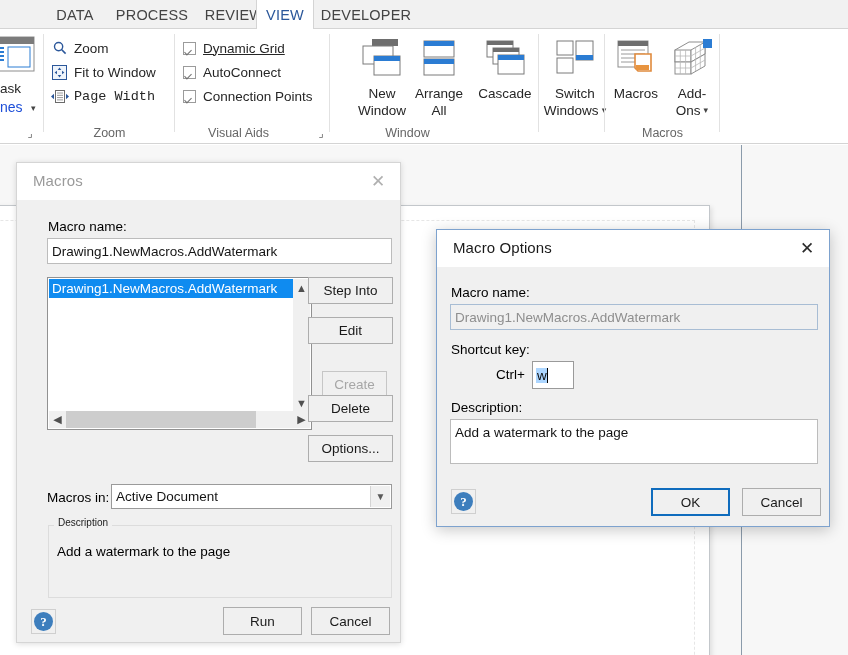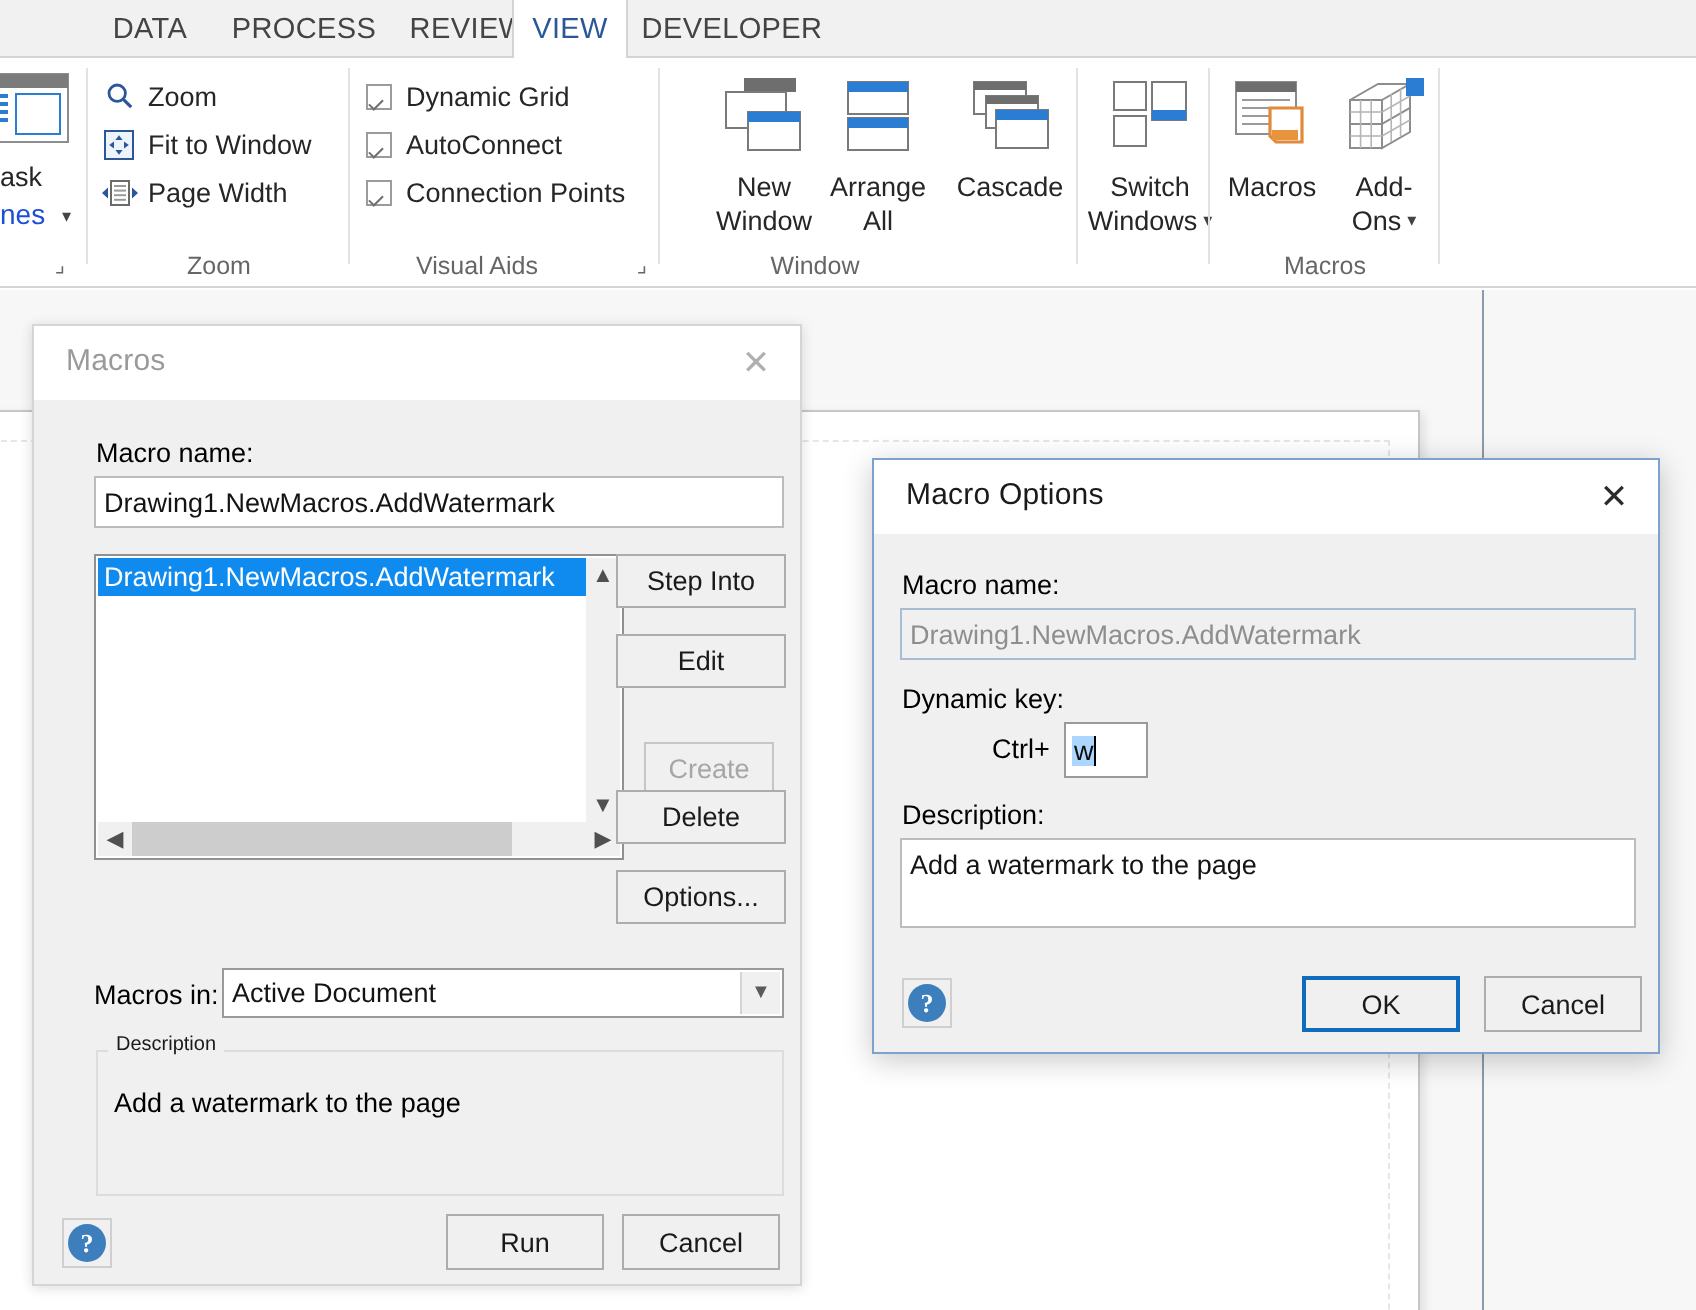--- a/index.html
+++ b/index.html
@@ -262,40 +262,40 @@
         <svg width="15" height="15" viewBox="0 0 15 15">
           <rect x="0.5" y="0.5" width="14" height="14" fill="#eef4fb" stroke="#2b579a" stroke-width="1"></rect>
           <path d="M7.5 2.6 L9.3 5 L5.7 5 Z" fill="#2b579a"></path>
           <path d="M7.5 12.4 L9.3 10 L5.7 10 Z" fill="#2b579a"></path>
           <path d="M2.6 7.5 L5 5.7 L5 9.3 Z" fill="#2b579a"></path>
           <path d="M12.4 7.5 L10 5.7 L10 9.3 Z" fill="#2b579a"></path>
         </svg>
       </span>
       <span>Fit to Window</span>
     </div>
-    <div class="row-btn" style="left:6px;top:56px;">
+    <div class="row-btn" style="left:6px;top:56px;font-family:Liberation Mono, monospace;">
       <span class="ico">
         <svg width="18" height="15" viewBox="0 0 18 15">
           <path d="M0 7.5 L3 4.8 L3 10.2 Z" fill="#2b579a"></path>
           <path d="M18 7.5 L15 4.8 L15 10.2 Z" fill="#2b579a"></path>
           <rect x="4.5" y="1.5" width="9" height="12" fill="#ffffff" stroke="#6b6b6b" stroke-width="1"></rect>
           <line x1="6" y1="4" x2="12" y2="4" stroke="#9a9a9a" stroke-width="1"></line>
           <line x1="6" y1="6.3" x2="12" y2="6.3" stroke="#9a9a9a" stroke-width="1"></line>
           <line x1="6" y1="8.6" x2="12" y2="8.6" stroke="#9a9a9a" stroke-width="1"></line>
           <line x1="6" y1="10.9" x2="12" y2="10.9" stroke="#9a9a9a" stroke-width="1"></line>
         </svg>
       </span>
       <span>Page Width</span>
     </div>
     <div class="rgroup-label">Zoom</div>
     <div class="rgroup-sep" style="left:130px;"></div>
   </div>
 
   <div class="rgroup" style="left:175px;width:155px;">
-    <div class="row-btn" style="left:8px;top:8px;">
+    <div class="row-btn" style="left:8px;top:8px;text-decoration:underline;">
       <span class="cbox checked"></span>
       <span>Dynamic Grid</span>
     </div>
     <div class="row-btn" style="left:8px;top:32px;">
       <span class="cbox checked"></span>
       <span>AutoConnect</span>
     </div>
     <div class="row-btn" style="left:8px;top:56px;">
       <span class="cbox checked"></span>
       <span>Connection Points</span>
@@ -468,21 +468,21 @@
     <span class="txt">Macro Options</span>
   </div>
   <div class="dlg-close">✕</div>
 
   <div class="lbl" style="left:14px;top:55px;">Macro name:</div>
 
   <div class="tbox readonly" style="left:13px;top:74px;width:368px;height:26px;">
     <span>Drawing1.NewMacros.AddWatermark</span>
   </div>
 
-  <div class="lbl" style="left:14px;top:112px;">Dynamic key:</div>
+  <div class="lbl" style="left:14px;top:112px;">Shortcut key:</div>
 
   <div class="lbl" style="left:59px;top:137px;">Ctrl+</div>
 
   <div id="shortcut-box" style="left:95px;top:131px;width:42px;height:28px;">
     <span id="shortcut-sel">w</span>
     <span id="shortcut-caret"></span>
   </div>
 
   <div class="lbl" style="left:14px;top:170px;">Description:</div>
 

